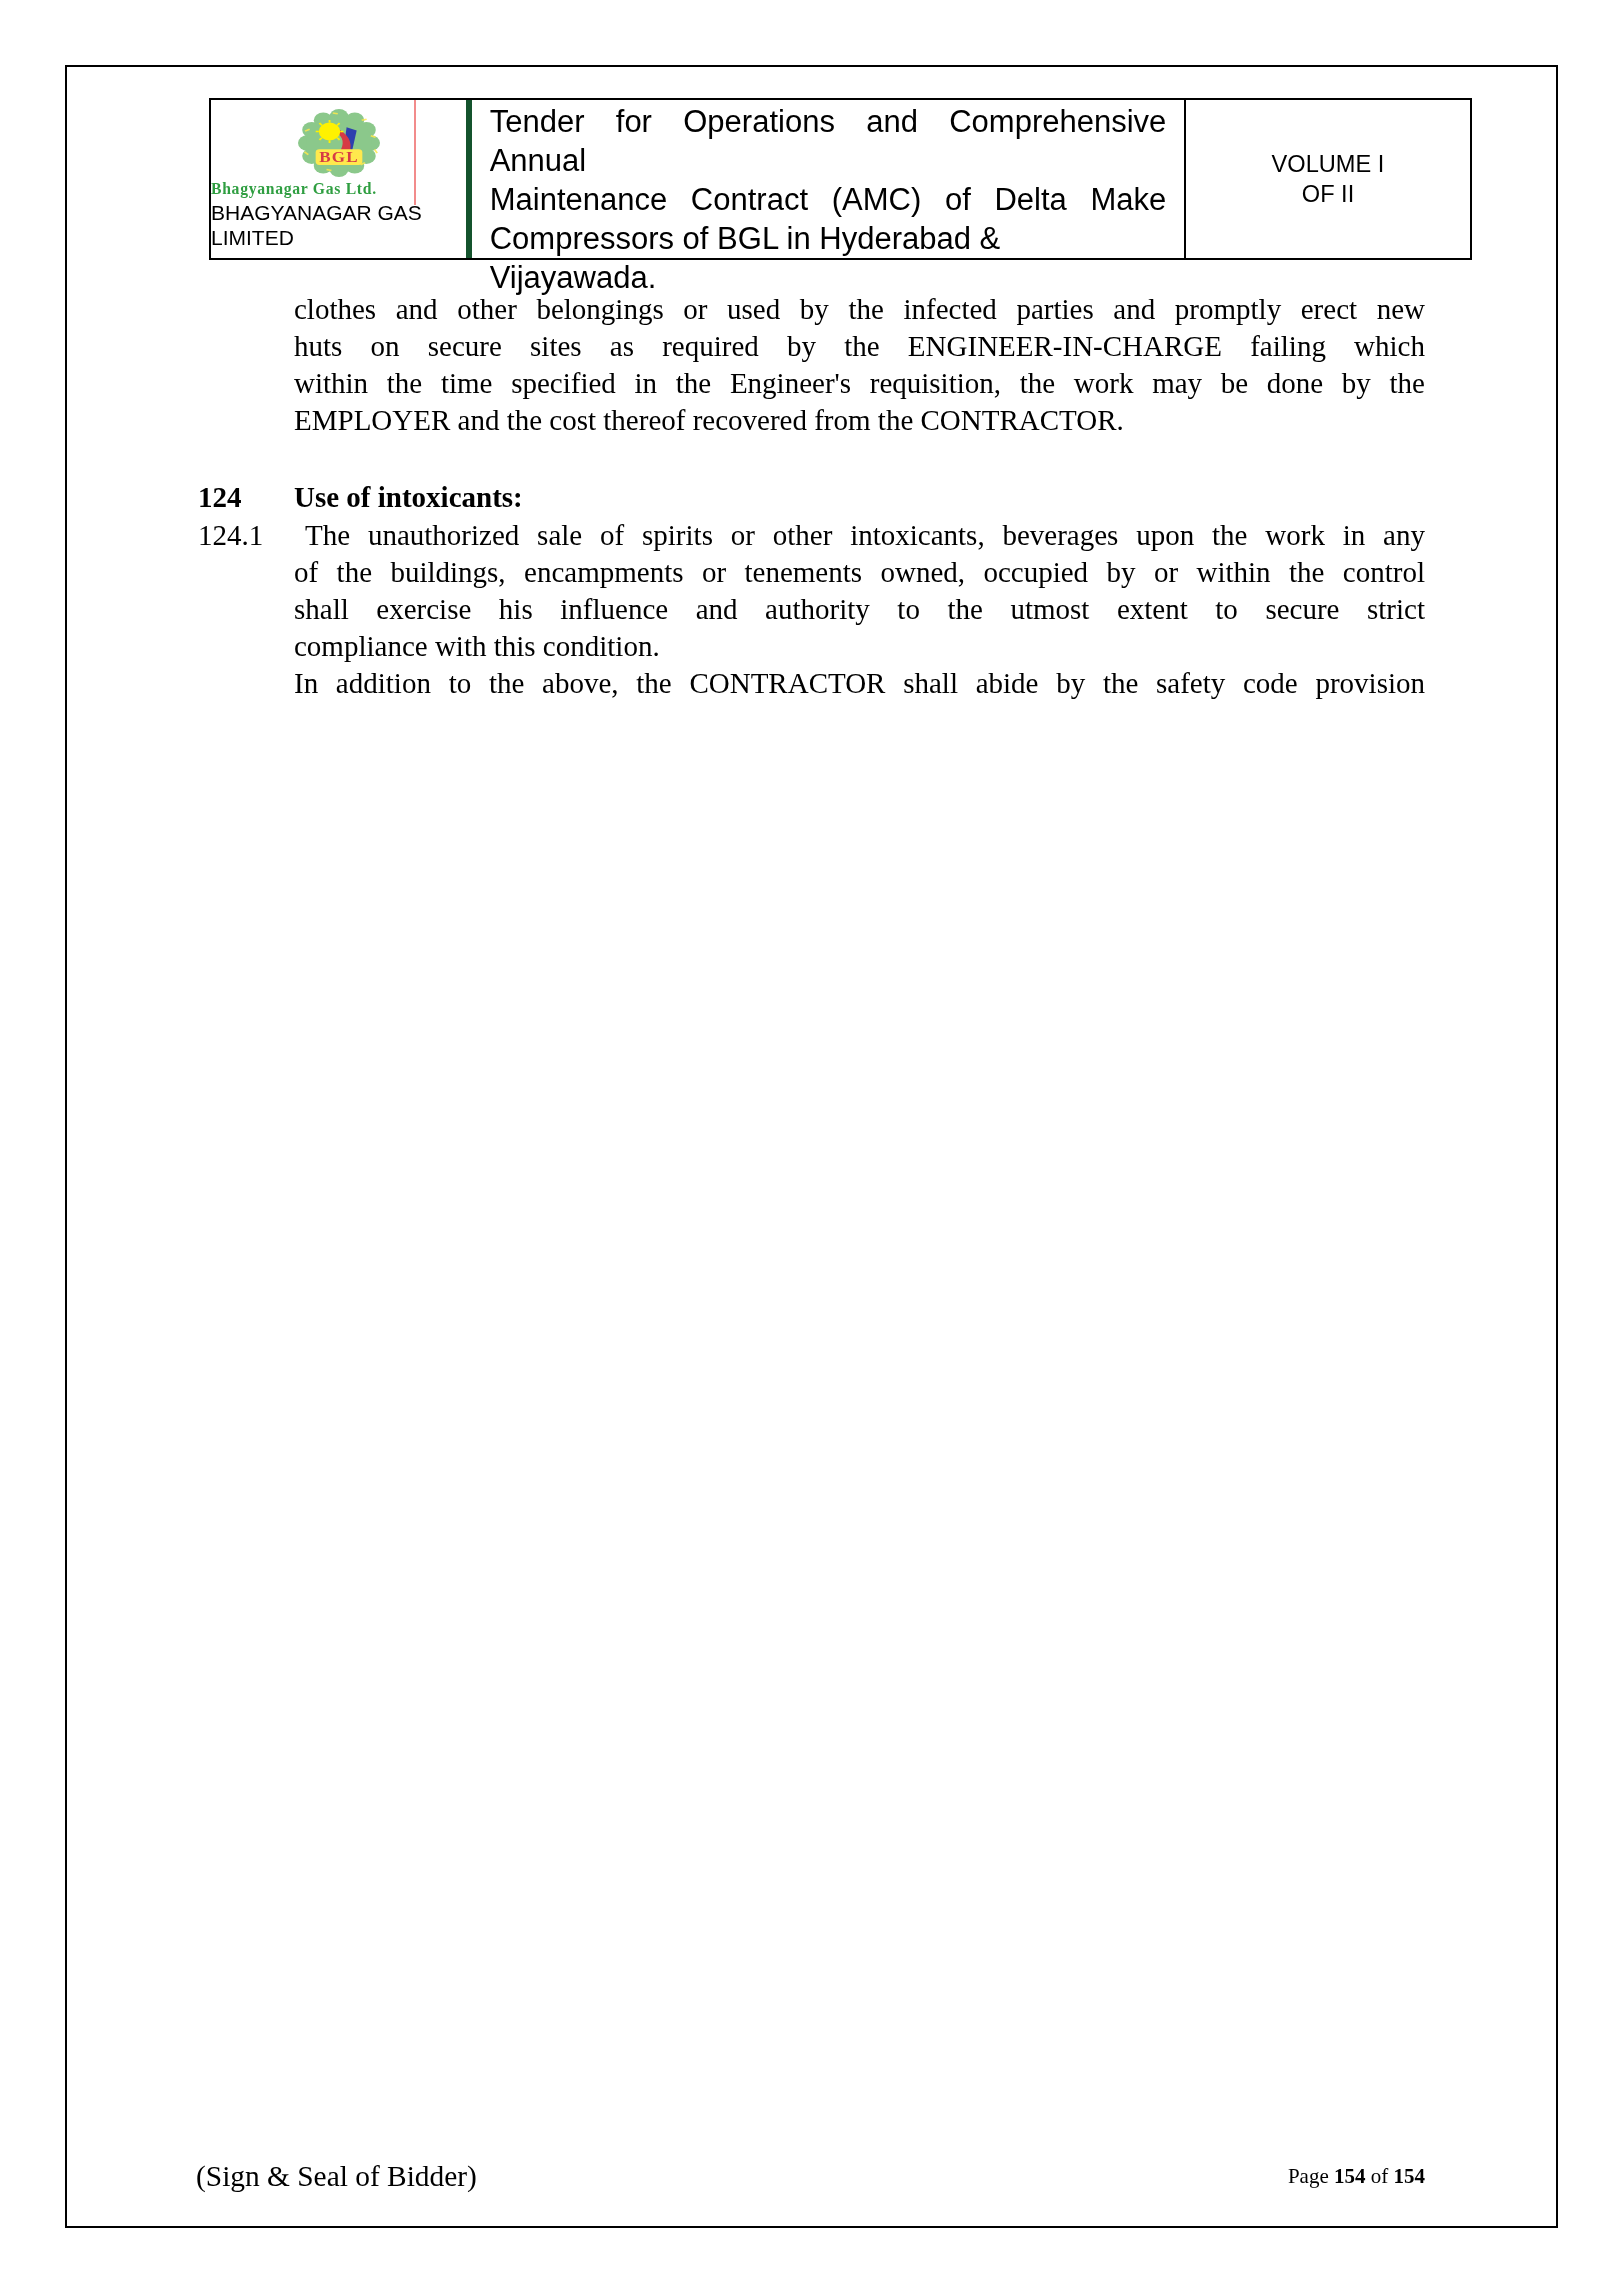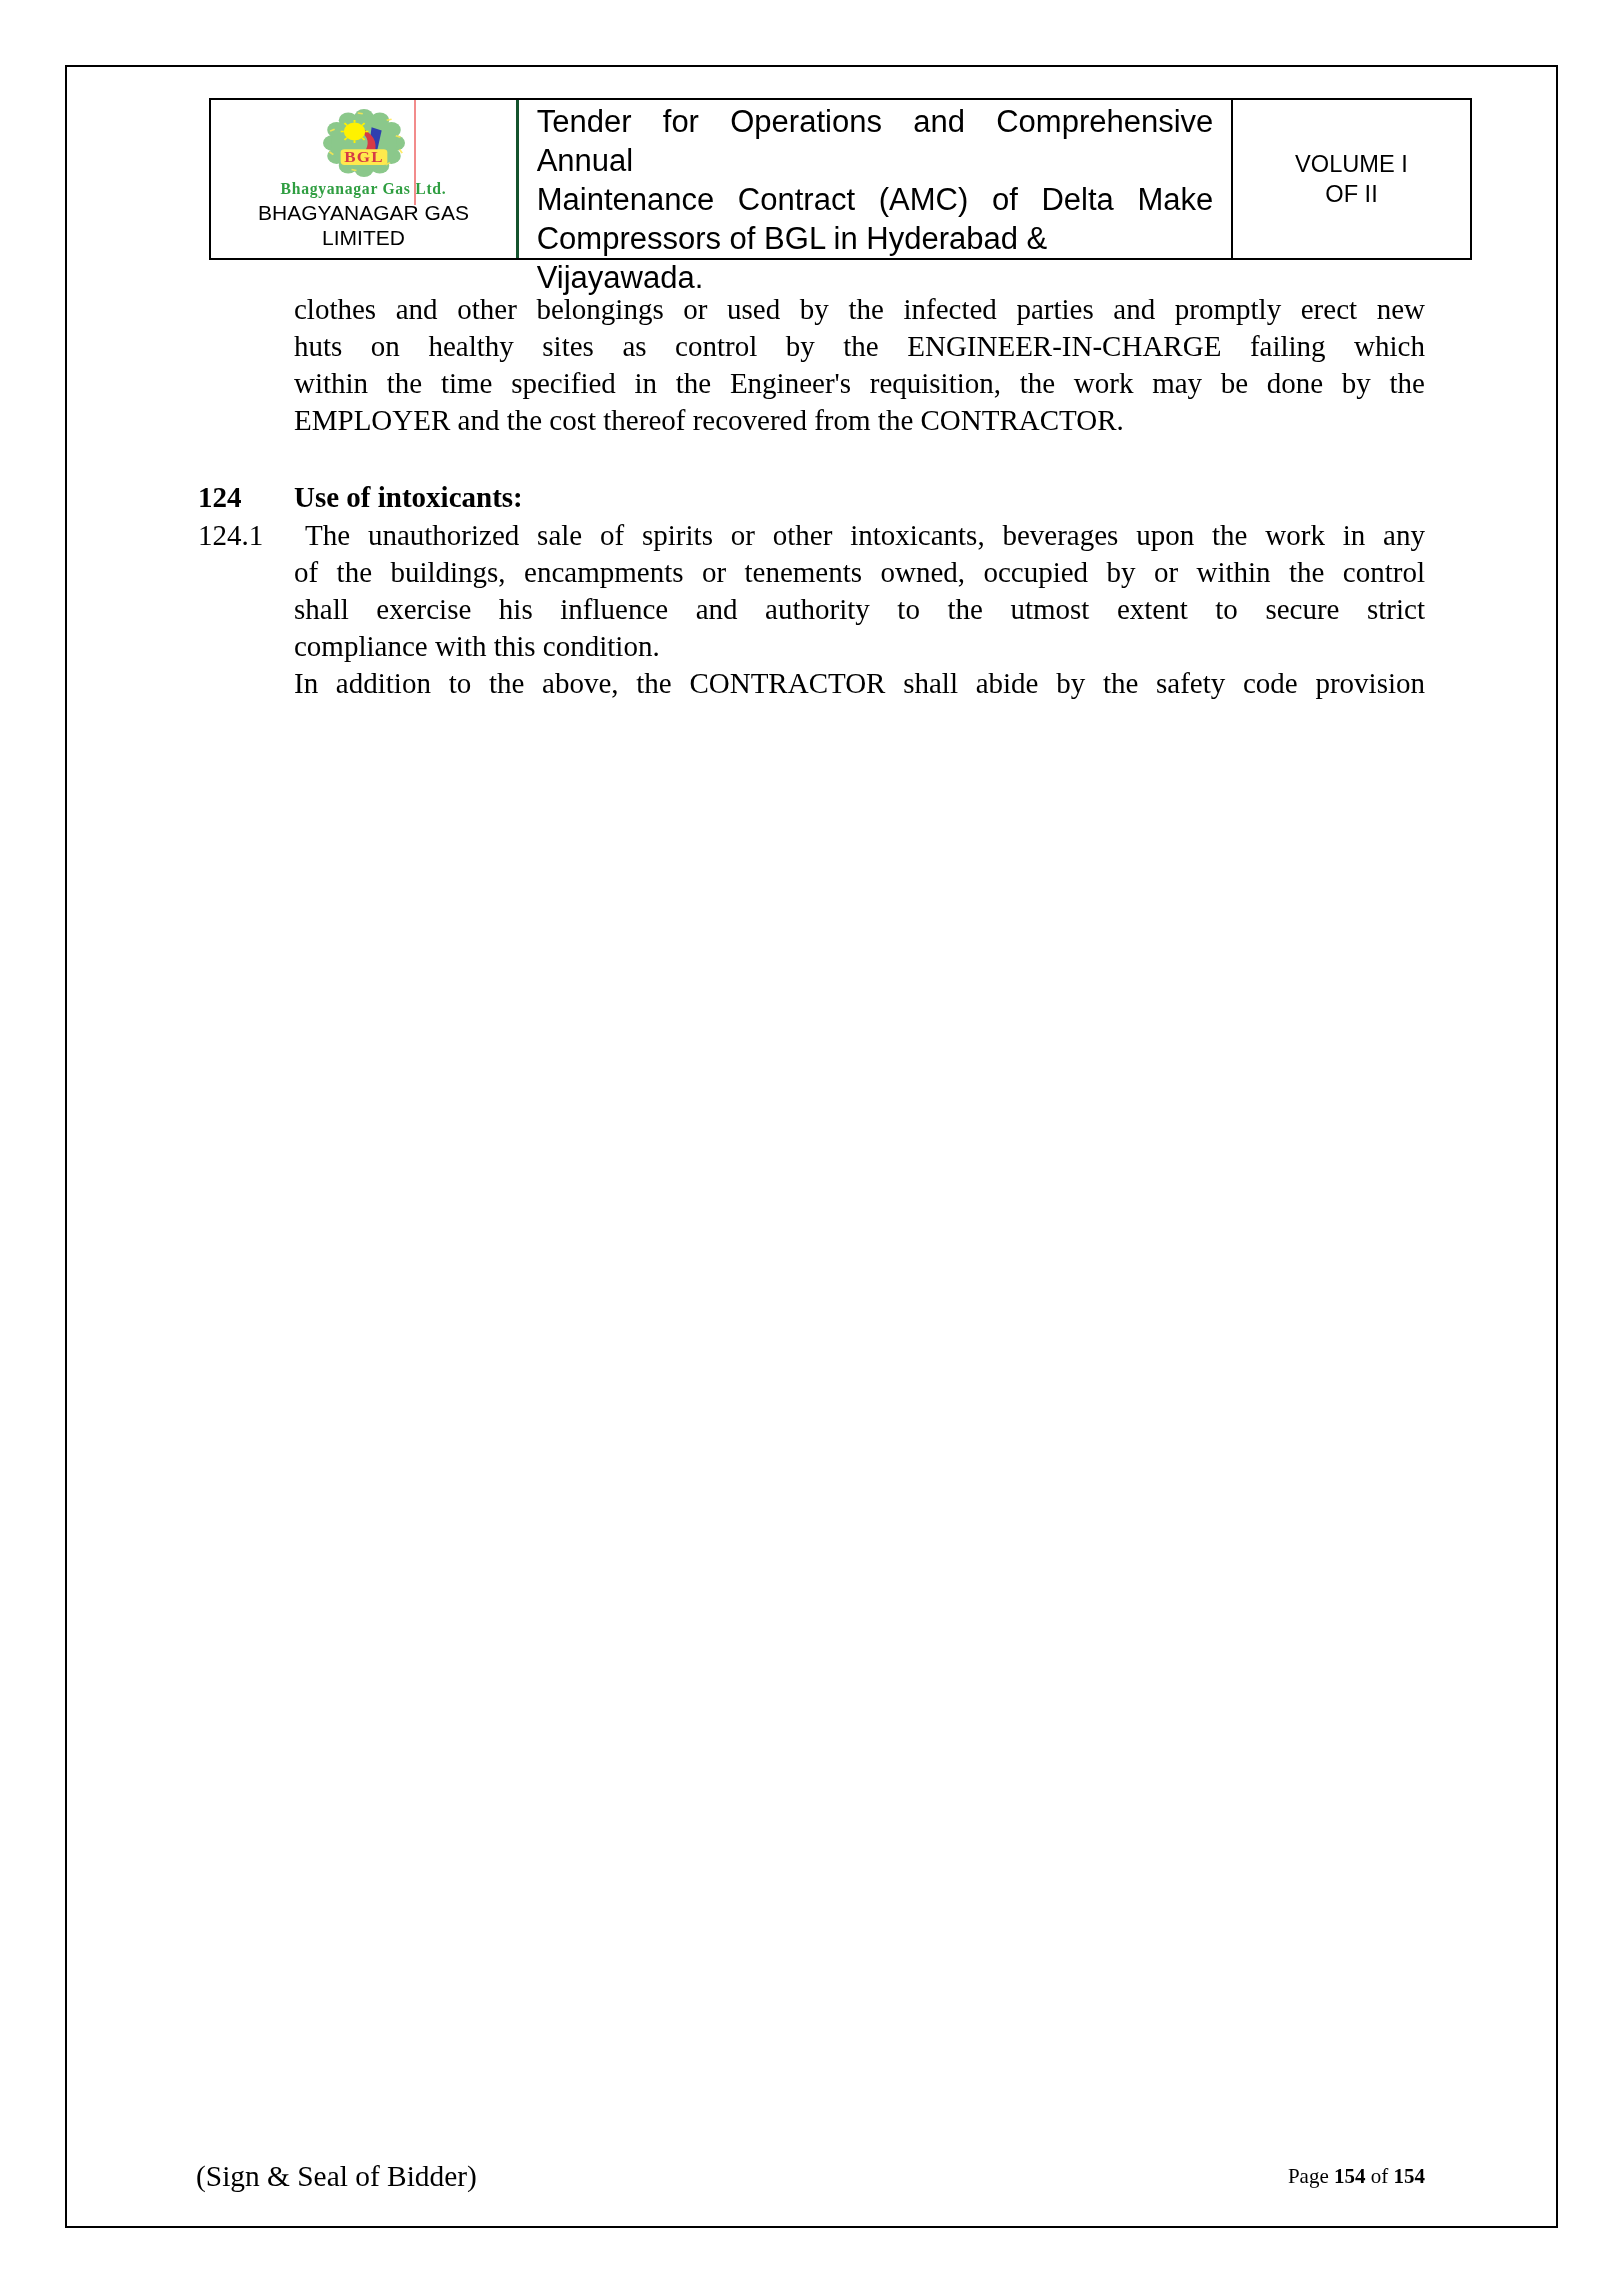--- a/index.html
+++ b/index.html
@@ -22,24 +22,23 @@
   
   .header-table {
     position: absolute;
     left: 209px; top: 98px;
     width: 1263px; height: 162px;
     border: 2px solid #000000;
     display: flex;
     background: #ffffff;
   }
   .cell-logo {
-    width: 308px;
-    border-right: 3px solid #14532d;
+    width: 261px;
+    border-right: 6px solid #14532d;
     position: relative;
-    text-align: center;
     overflow: hidden;
   }
   .logo-svg { display: block; margin: 9.2px auto 0 auto; }
   .logo-caption {
     margin-top: 4px;
     font-family: "Liberation Serif", serif;
     font-weight: bold;
     font-size: 15.7px;
     line-height: 15.7px;
     color: #2f9e41;
@@ -199,21 +198,21 @@
 
     <div class="cell-volume">
       <div>VOLUME I</div>
       <div>OF II</div>
     </div>
 
   </div>
 
   <div class="para1 body-text">
     <div class="jline">clothes and other belongings or used by the infected parties and promptly erect new</div>
-    <div class="jline">huts on healthy sites as control by the ENGINEER-IN-CHARGE failing which</div>
+    <div class="jline">huts on secure sites as required by the ENGINEER-IN-CHARGE failing which</div>
     <div class="jline">within the time specified in the Engineer's requisition, the work may be done by the</div>
     <div class="nline">EMPLOYER and the cost thereof recovered from the CONTRACTOR.</div>
   </div>
 
   <div class="section-number body-text">124</div>
   <div class="section-heading body-text">Use of intoxicants:</div>
 
   <div class="clause-number body-text">124.1</div>
 
   <div class="clause-block body-text">

